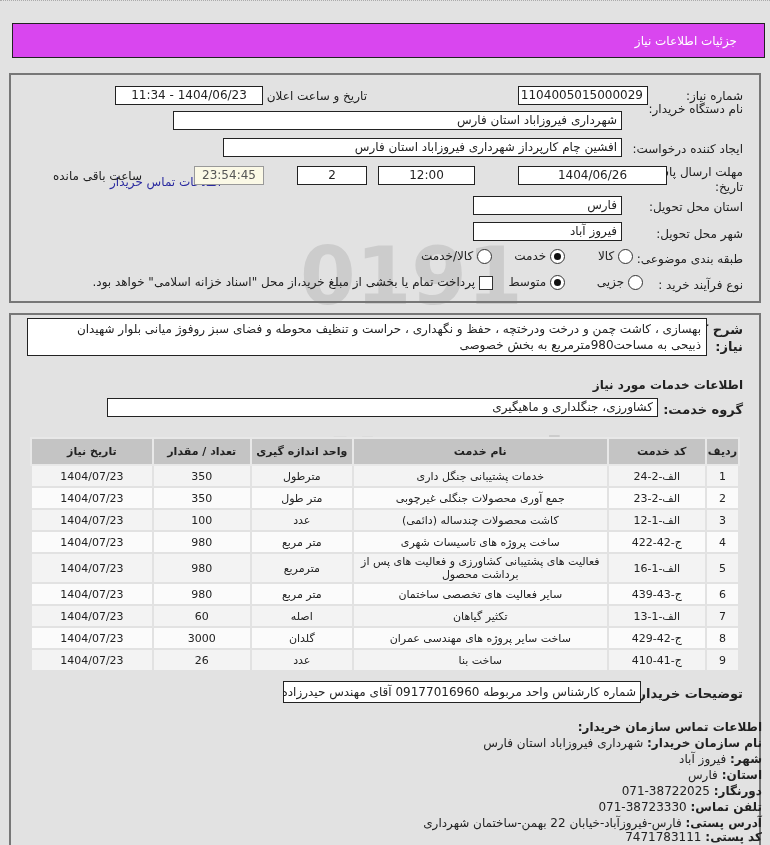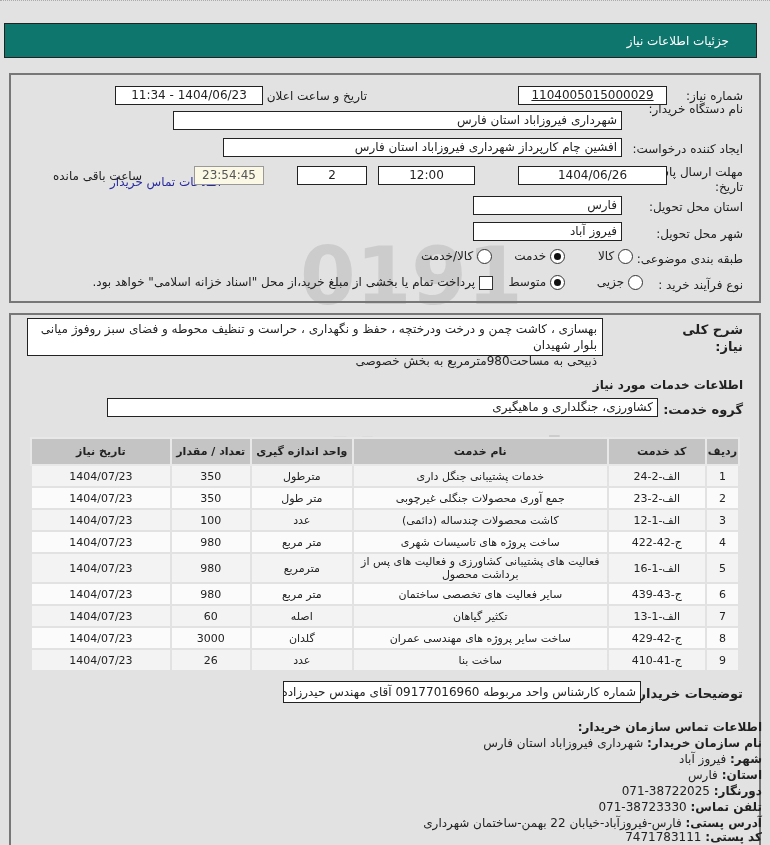--- a/index.html
+++ b/index.html
@@ -7,22 +7,22 @@
   body {
     width: 770px; height: 845px; overflow: hidden;
     background: #e2e2e2;
     font-family: "DejaVu Sans", sans-serif;
     font-size: 12px; color: #222;
     direction: rtl;
     position: relative;
   }
   .topline { position: absolute; top: 0; left: 0; right: 0; height: 2px; border-top: 1px dotted #aaa; }
   .title-bar {
-    position: absolute; left: 4px; top: 23px; width: 753px; height: 35px;
-    background: #0f766e; border: 1px solid #222;
+    position: absolute; left: 12px; top: 23px; width: 753px; height: 35px;
+    background: #d946ef; border: 1px solid #222;
     color: #fff; font-size: 12px;
     padding-right: 27px; line-height: 35px;
   }
   .panel {
     position: absolute; left: 9px; width: 752px;
     border: 2px solid #777; border-bottom: none; border-right-width: 2px;
   }
   .panel1 { top: 73px; height: 230px; border-bottom: 2px solid #777; }
   .panel2 { top: 313px; height: 532px; }
   .abs { position: absolute; white-space: nowrap; }
@@ -68,21 +68,21 @@
 <div class="title-bar">
   <span>جزئیات اطلاعات نیاز</span>
 </div>
 
 <div class="watermark" style="left:300px; top:230px; font-size:80px;">0191</div>
 <div class="watermark" style="left:180px; top:425px; font-size:60px;">ParsNamadData</div>
 
 <div class="panel panel1"></div>
 
 <span class="abs lbl" style="right:27px; top:89px;">شماره نیاز:</span>
-<div class="box c" style="left:473px; width:149px; top:86px;text-decoration:underline;">1104005015000029</div>
+<div class="box c" style="left:473px; width:130px; top:86px;">1104005015000029</div>
 
 <span class="abs lbl" style="right:403px; top:89px;">تاریخ و ساعت اعلان عمومی:</span>
 <div class="box c" style="left:70px; width:148px; top:86px;">1404/06/23 - 11:34</div>
 
 <span class="abs lbl" style="right:27px; top:102px;">نام دستگاه خریدار:</span>
 <div class="box r" style="left:173px; width:449px; top:111px;">شهرداری فیروزاباد استان فارس</div>
 
 <span class="abs lbl" style="right:27px; top:142px;">ایجاد کننده درخواست:</span>
 <div class="box r" style="left:223px; width:399px; top:138px;">افشین چام کارپرداز شهرداری فیروزاباد استان فارس</div>
 <span class="abs link" style="left:110px; top:141px; cursor:pointer;">اطلاعات تماس خریدار</span>
@@ -128,38 +128,38 @@
 </span>
 <span class="abs" style="right:277px; top:275px;">
   <span class="check"></span>
   <span>پرداخت تمام یا بخشی از مبلغ خرید،از محل "اسناد خزانه اسلامی" خواهد بود.</span>
 </span>
 
 <div class="panel panel2"></div>
 
 <span class="abs bold" style="right:27px; top:322px; font-size:13px;">شرح کلی</span>
 <span class="abs bold" style="right:27px; top:339px; font-size:13px;">نیاز:</span>
-<div class="abs" style="left:27px; width:576px; top:318px; height:38px; background:#fff; border:1px solid #222; padding:2px 5px; font-size:12px; line-height:16px; white-space:normal;">
+<div class="abs" style="left:27px; width:680px; top:318px; height:38px; background:#fff; border:1px solid #222; padding:2px 5px; font-size:12px; line-height:16px; white-space:normal;">
   <div>بهسازی ، کاشت چمن و درخت ودرختچه ، حفظ و نگهداری ، حراست و تنظیف محوطه و فضای سبز روفوژ میانی بلوار شهیدان</div>
   <div>ذبیحی به مساحت980مترمربع به بخش خصوصی</div>
 </div>
 
 <span class="abs bold" style="right:27px; top:366px; font-size:12px;margin-top:12px;">اطلاعات خدمات مورد نیاز</span>
 
 <span class="abs bold" style="right:27px; top:402px; font-size:13px;">گروه خدمت:</span>
 <div class="box r" style="left:107px; width:551px; top:398px;">کشاورزی، جنگلداری و ماهیگیری</div>
 
 <table class="items">
   <thead>
     <tr>
       <th style="width:32px;">ردیف</th>
       <th style="width:98px;padding-left:11px;">کد خدمت</th>
       <th style="width:255px;">نام خدمت</th>
       <th style="width:102px;">واحد اندازه گیری</th>
-      <th style="width:80px;">تعداد / مقدار</th>
+      <th style="width:98px;">تعداد / مقدار</th>
       <th>تاریخ نیاز</th>
     </tr>
   </thead>
   <tbody id="items-body">
       <tr>
         <td>1</td>
         <td>الف-2-24</td>
         <td>خدمات پشتیبانی جنگل داری</td>
         <td>مترطول</td>
         <td>350</td>

